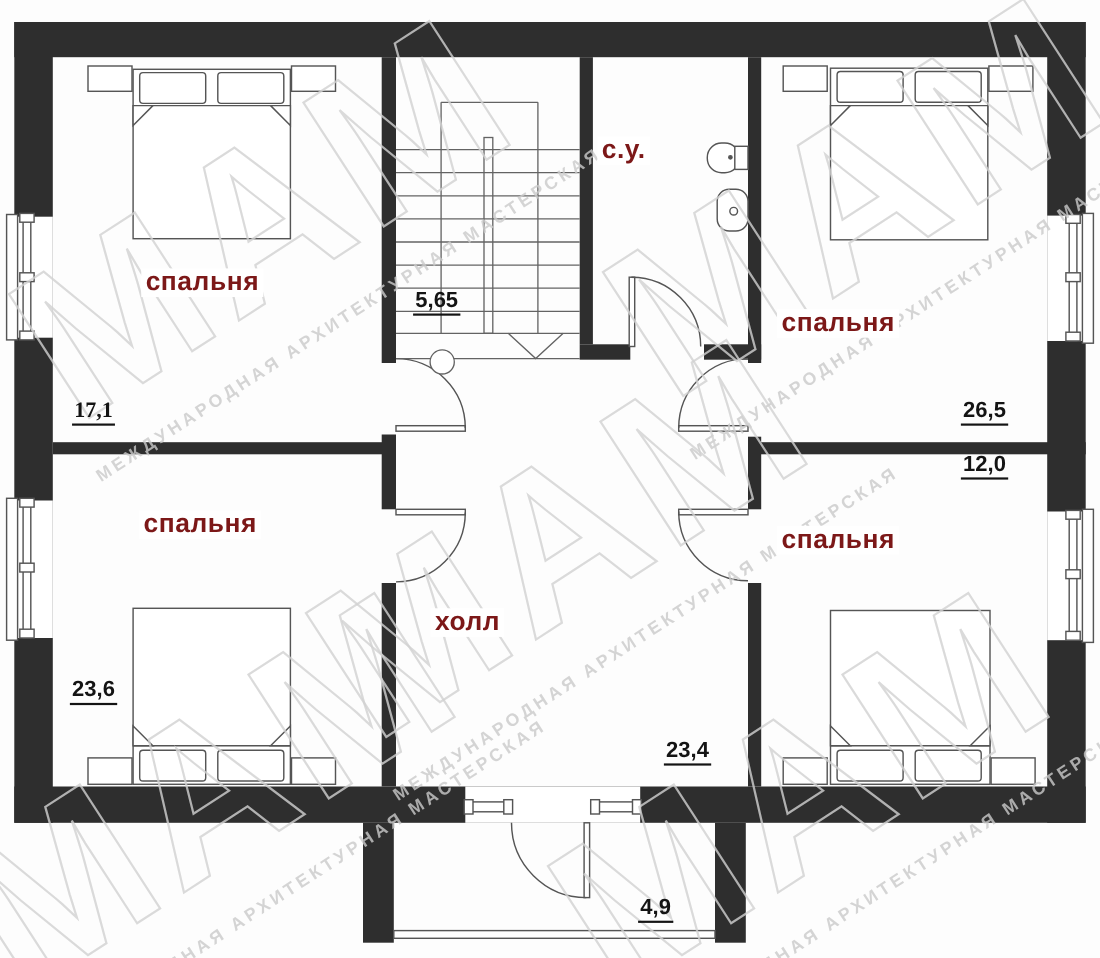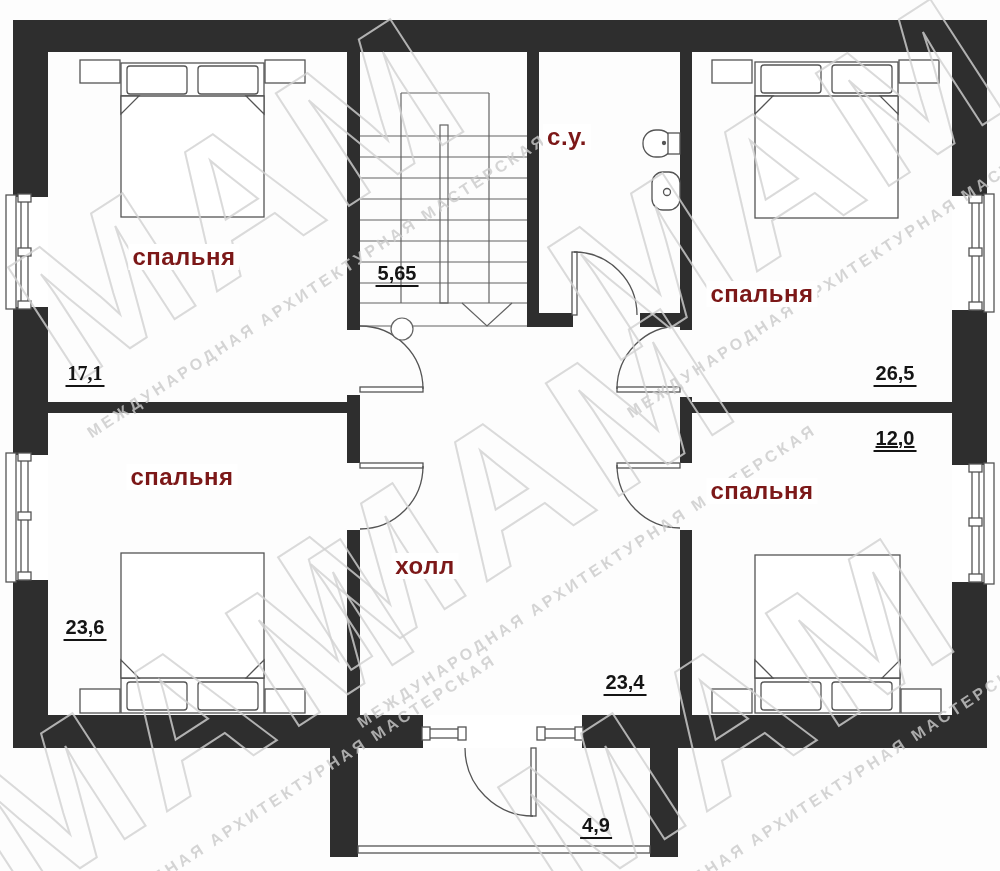--- a/index.html
+++ b/index.html
@@ -205,21 +205,21 @@
   <div class="room-label" style="left:762px;top:294px;">спальня</div>
   <div class="room-label" style="left:182px;top:477px;">спальня</div>
   <div class="room-label" style="left:425px;top:566px;">холл</div>
   <div class="room-label" style="left:762px;top:491px;">спальня</div>
 
   <div class="area-label" style="left:85px;top:375px;font-family:Liberation Serif, serif;">17,1</div>
   <div class="area-label" style="left:397px;top:235px;margin-top:40px;">5,65</div>
   <div class="area-label" style="left:895px;top:375px;">26,5</div>
   <div class="area-label" style="left:85px;top:629px;">23,6</div>
   <div class="area-label" style="left:625px;top:684px;">23,4</div>
-  <div class="area-label" style="left:895px;top:440px;text-decoration:underline;">12,0</div>
+  <div class="area-label" style="left:895px;top:424px;">12,0</div>
   <div class="area-label" style="left:596px;top:827px;">4,9</div>
 
   <div class="wm" style="left:-20px;top:40px;">
     <svg width="640" height="300" viewBox="0 0 640 300">
       <text x="20" y="190" font-family="Liberation Sans, sans-serif" font-size="195" font-weight="bold" letter-spacing="8" fill="none" stroke="#d2d2d2" stroke-width="2">МАМ</text>
       <text x="10" y="245" font-family="Liberation Sans, sans-serif" font-size="16" font-weight="bold" letter-spacing="3.5" fill="#cbcbcb">МЕЖДУНАРОДНАЯ АРХИТЕКТУРНАЯ МАСТЕРСКАЯ</text>
     </svg>
   </div>
   <div class="wm" style="left:520px;top:20px;">
     <svg width="640" height="300" viewBox="0 0 640 300">

